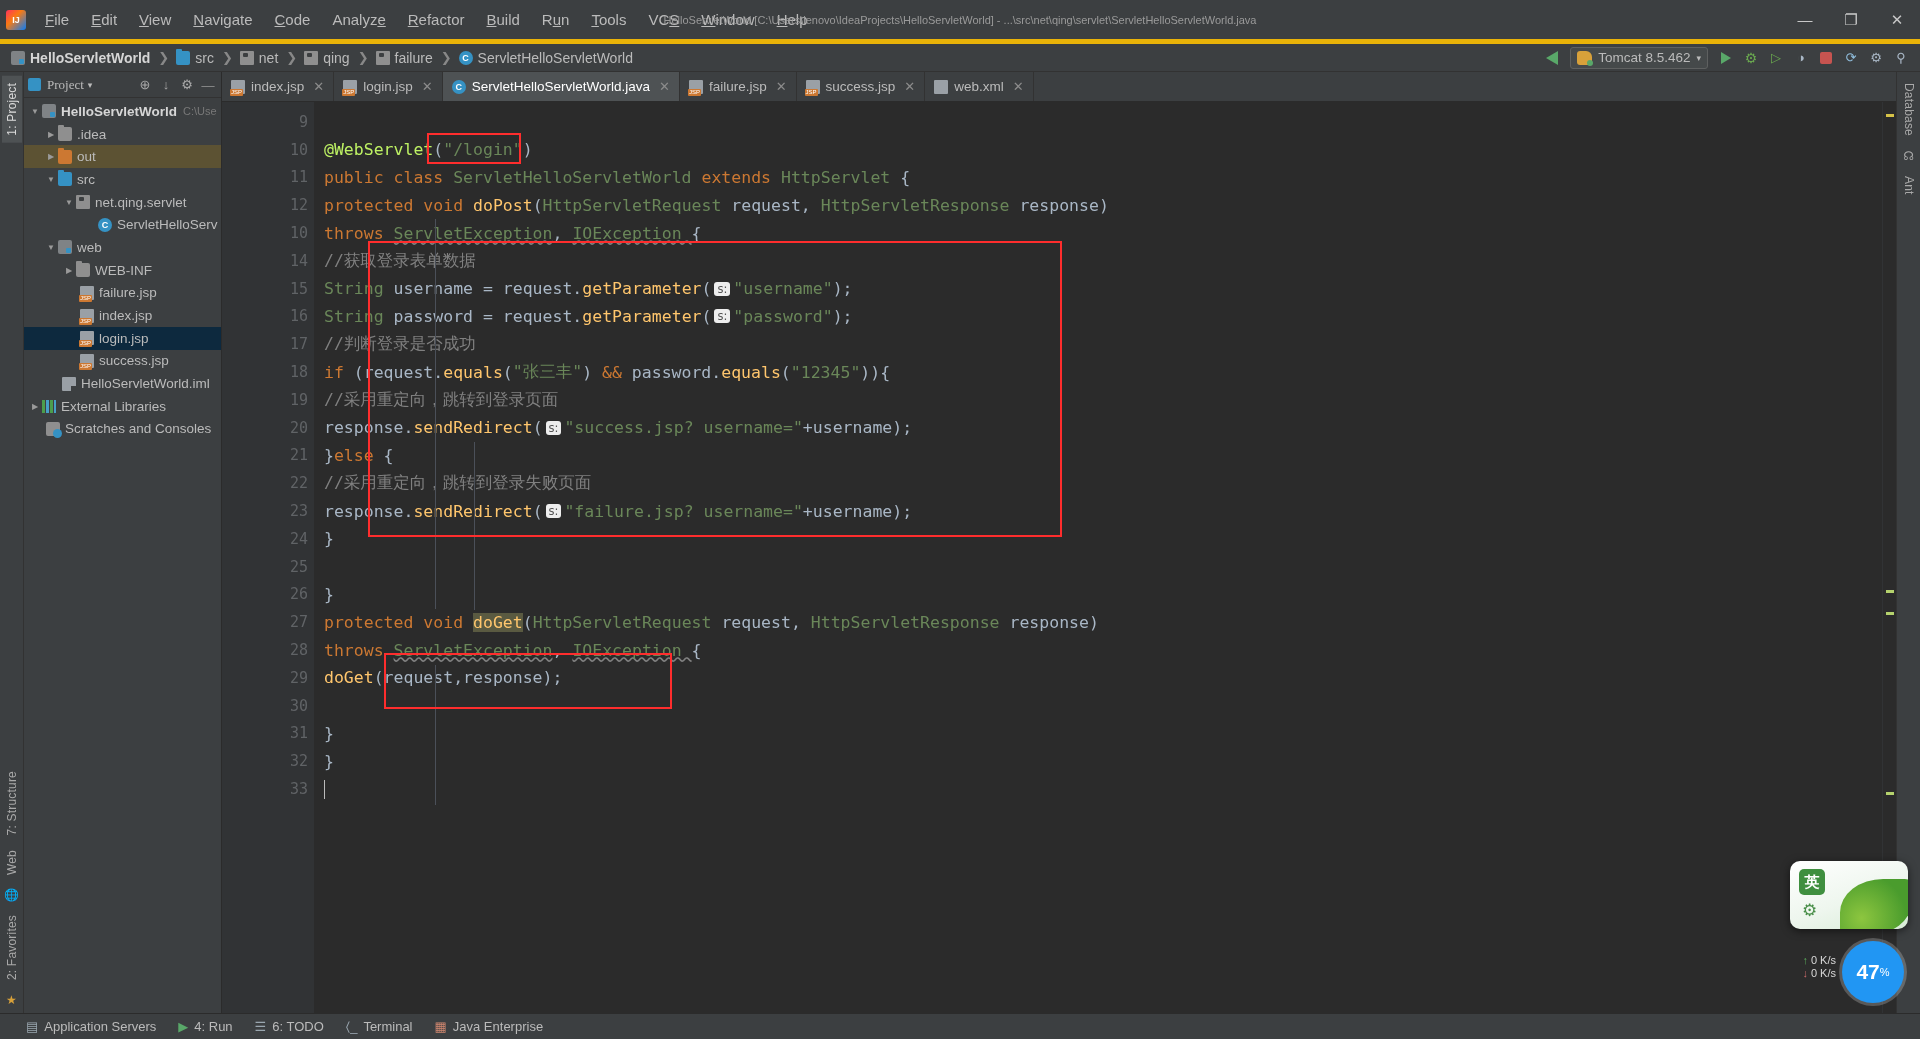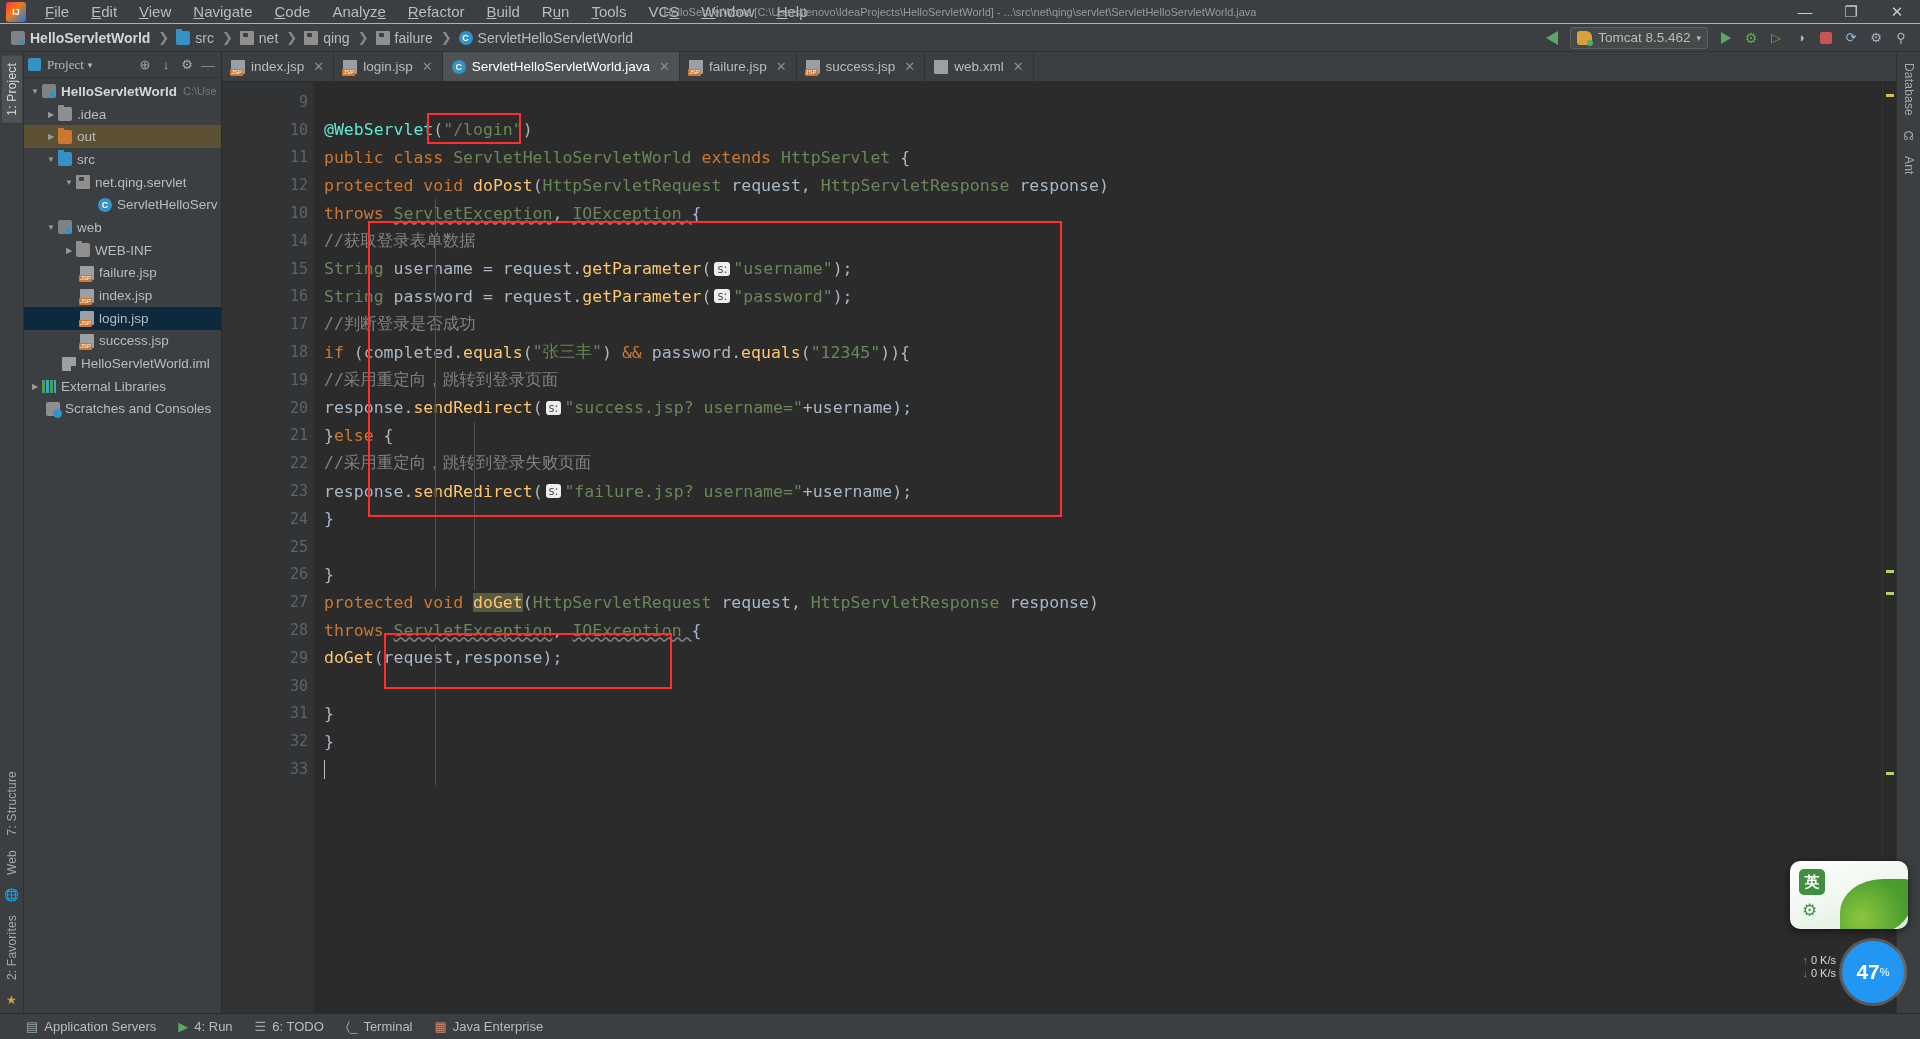--- a/index.html
+++ b/index.html
@@ -7,22 +7,22 @@
     width: 1920px; height: 1039px;
     background: #3c3f41;
     font-family: "Liberation Sans", "DejaVu Sans", sans-serif;
     overflow: hidden;
     color: #bbbbbb;
   }
   .app { position: relative; width: 1920px; height: 1039px; display: flex; flex-direction: column; }
 
   
   .titlebar {
-    height: 24px; background: #3c3f41; display: flex; align-items: center;
-    border-bottom: 1px solid #eab308; flex: none; position: relative;
+    height: 44px; background: #3c3f41; display: flex; align-items: center;
+    border-bottom: 5px solid #eab308; flex: none; position: relative;
   }
   .ij-logo {
     width: 20px; height: 20px; margin: 0 8px 0 6px; border-radius: 3px;
     background: linear-gradient(135deg,#fe315d 0%,#f97a12 40%,#087cfa 100%);
     position: relative; flex: none;
   }
   .ij-logo::after {
     content: "IJ"; position: absolute; inset: 0; color: #fff; font-size: 9px;
     font-weight: bold; display: flex; align-items: center; justify-content: center;
   }
@@ -195,21 +195,21 @@
     padding-right: 6px; font-family: "DejaVu Sans Mono", monospace; font-size: 15px; color: #606366;
     position: relative;
   }
 
   .code-area {
     flex: 1; position: relative; background: #2b2b2b; overflow: hidden;
     font-family: "DejaVu Sans Mono", monospace; font-size: 16.5px; padding-top: 6px;
   }
   .cline { height: 27.8px; display: flex; align-items: center; white-space: pre; padding-left: 10px; }
   .kw { color: #cc7832; }
-  .annop { color: #5eead4; }
+  .annop { color: #bef264; }
   .str { color: #6a8759; }
   .id { color: #a9b7c6; }
   .fn { color: #ffc66d; }
   .cmt { color: #808080; }
   .typ { color: #6a8759; }
   .wavy { text-decoration: underline wavy #808080; text-decoration-skip-ink: none; }
   .hint {
     background: #eeeeee; color: #555; font-size: 11.5px; border-radius: 3px;
     padding: 0 3px; margin: 0 3px; font-family: "DejaVu Sans", sans-serif; line-height: 14px;
     display: inline-block; vertical-align: middle;
@@ -569,21 +569,21 @@
           <div class="cline">            <span class="kw">throws </span><span class="typ wavy">ServletException</span><span class="id">, </span><span class="typ wavy">IOException </span><span class="id">{</span></div>
 
           <div class="cline">        <span class="cmt">//获取登录表单数据</span></div>
 
           <div class="cline">        <span class="typ">String </span><span class="id">username = request.</span><span class="fn">getParameter</span><span class="id">(</span><span class="hint">s:</span><span class="str">"username"</span><span class="id">);</span></div>
 
           <div class="cline">        <span class="typ">String </span><span class="id">password = request.</span><span class="fn">getParameter</span><span class="id">(</span><span class="hint">s:</span><span class="str">"password"</span><span class="id">);</span></div>
 
           <div class="cline">        <span class="cmt">//判断登录是否成功</span></div>
 
-          <div class="cline">        <span class="kw">if </span><span class="id">(completed.</span><span class="fn">equals</span><span class="id">(</span><span class="str">"张三丰"</span><span class="id">) </span><span class="kw">&amp;&amp; </span><span class="id">password.</span><span class="fn">equals</span><span class="id">(</span><span class="str">"12345"</span><span class="id">)){</span></div>
+          <div class="cline">        <span class="kw">if </span><span class="id">(request.</span><span class="fn">equals</span><span class="id">(</span><span class="str">"张三丰"</span><span class="id">) </span><span class="kw">&amp;&amp; </span><span class="id">password.</span><span class="fn">equals</span><span class="id">(</span><span class="str">"12345"</span><span class="id">)){</span></div>
 
           <div class="cline">            <span class="cmt">//采用重定向，跳转到登录页面</span></div>
 
           <div class="cline">            <span class="id">response.</span><span class="fn">sendRedirect</span><span class="id">(</span><span class="hint">s:</span><span class="str">"success.jsp? username="</span><span class="id">+username);</span></div>
 
           <div class="cline">        <span class="id">}</span><span class="kw">else </span><span class="id">{</span></div>
 
           <div class="cline">            <span class="cmt">//采用重定向，跳转到登录失败页面</span></div>
 
           <div class="cline">            <span class="id">response.</span><span class="fn">sendRedirect</span><span class="id">(</span><span class="hint">s:</span><span class="str">"failure.jsp? username="</span><span class="id">+username);</span></div>

